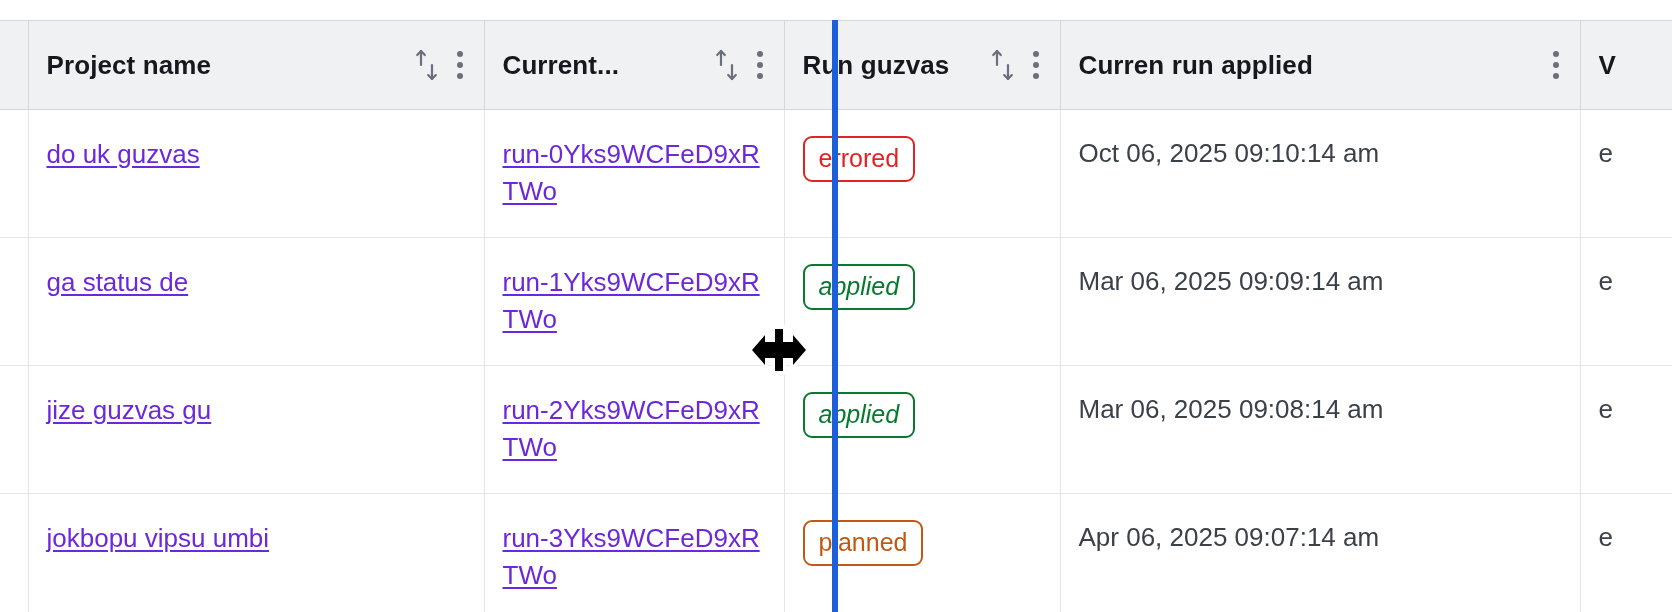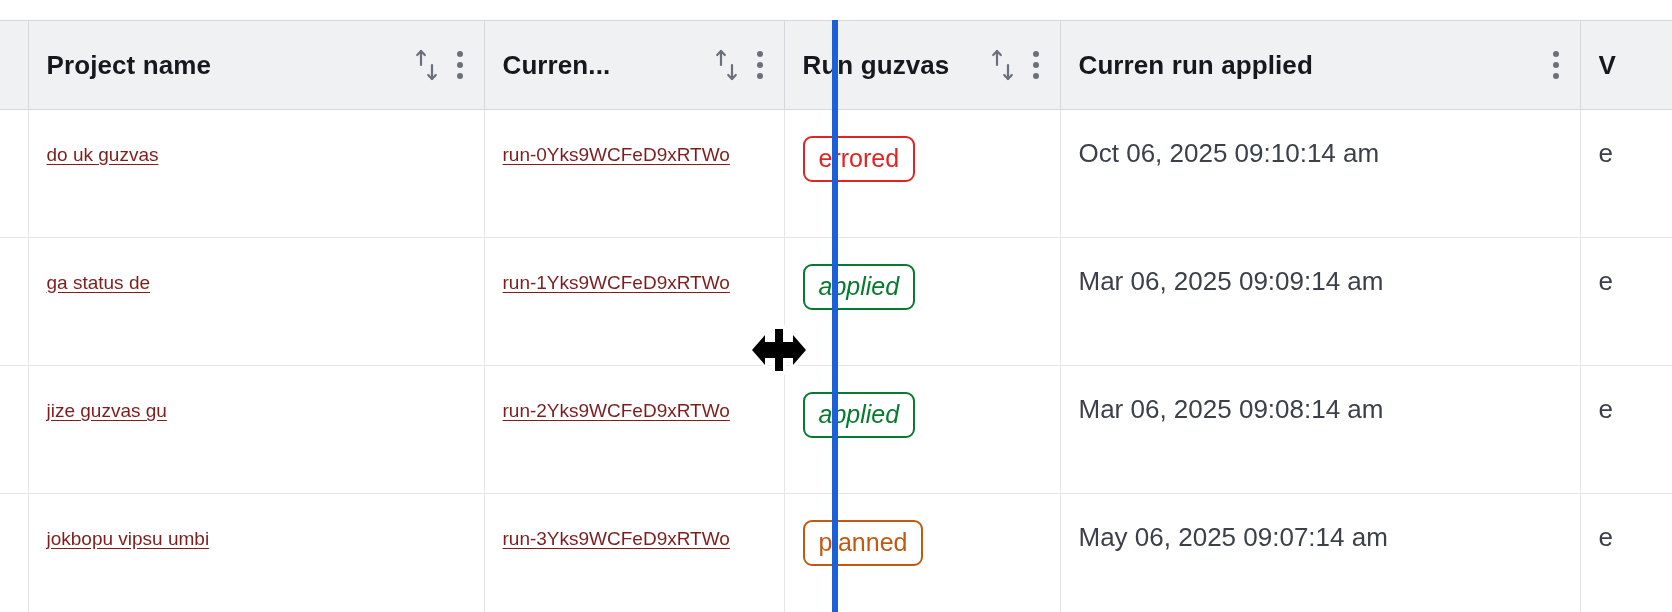--- a/index.html
+++ b/index.html
@@ -107,24 +107,24 @@
     padding: 26px 18px 26px 18px;
     vertical-align: top;
     background: #ffffff;
     box-sizing: border-box;
   }
   tbody td.select-col { padding: 0; }
 
   tbody tr { height: 128px; }
 
   .cell-link {
-    color: #7f1d1d;
+    color: #6d28d9;
     text-decoration: underline;
     text-underline-offset: 3px;
-    font-size: 19px;
+    font-size: 26px;
     line-height: 37px;
     word-break: break-all;
     cursor: pointer;
     display: inline;
     margin-top: 16px;
   }
 
   .cell-text {
     color: #3b4049;
     font-size: 26px;
@@ -215,21 +215,21 @@
               <span class="kebab-icon">
                   <i></i>
                   <i></i>
                   <i></i>
                 </span>
             </div>
           </th>
 
           <th>
             <div class="th-inner">
-              <span class="th-label">Curren...</span>
+              <span class="th-label">Current...</span>
               <span class="th-spacer"></span>
               <span class="sort-icon">
                 <svg viewBox="0 0 26 34" width="26" height="34" aria-hidden="true">
                   <g fill="none" stroke="#6b6f7b" stroke-width="2.2" stroke-linecap="round" stroke-linejoin="round">
                     <path d="M7 17 L7 3"></path>
                       <path d="M3.2 7 L7 3 L10.8 7"></path>
                     <path d="M18 17 L18 31"></path>
                       <path d="M14.2 27 L18 31 L21.8 27"></path>
                   </g>
                 </svg>
@@ -348,21 +348,21 @@
           <td>
             <a class="cell-link">jokbopu vipsu umbi</a>
           </td>
           <td>
             <a class="cell-link">run-3Yks9WCFeD9xRTWo</a>
           </td>
           <td>
             <span class="badge planned">planned</span>
           </td>
           <td>
-            <span class="cell-text">May 06, 2025 09:07:14 am</span>
+            <span class="cell-text">Apr 06, 2025 09:07:14 am</span>
           </td>
           <td>
             <span class="cell-text">e</span>
           </td>
         </tr>
 
       </tbody>
     </table>
   </div>
 

